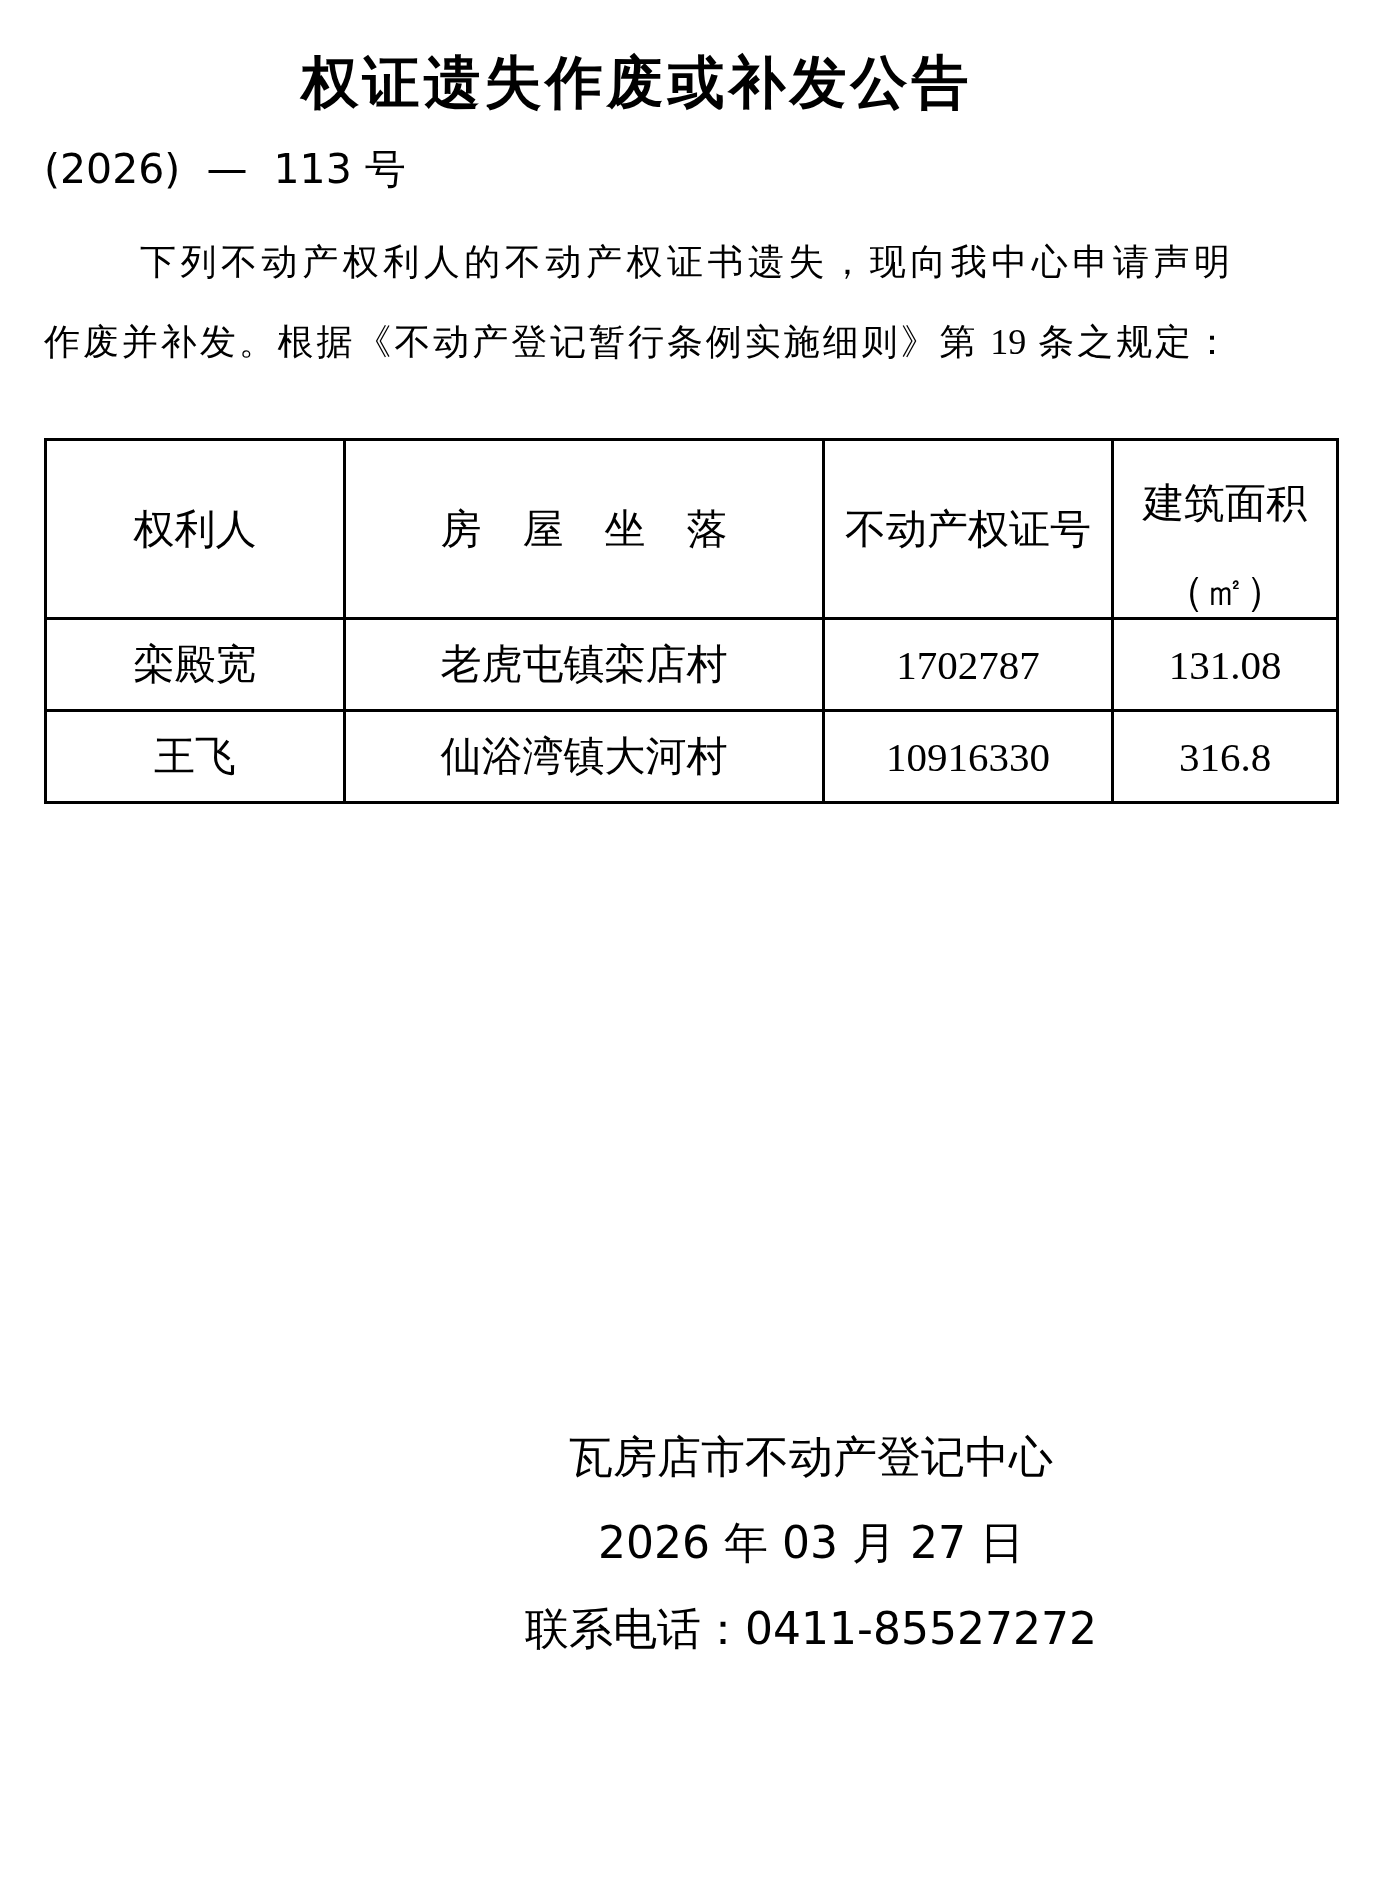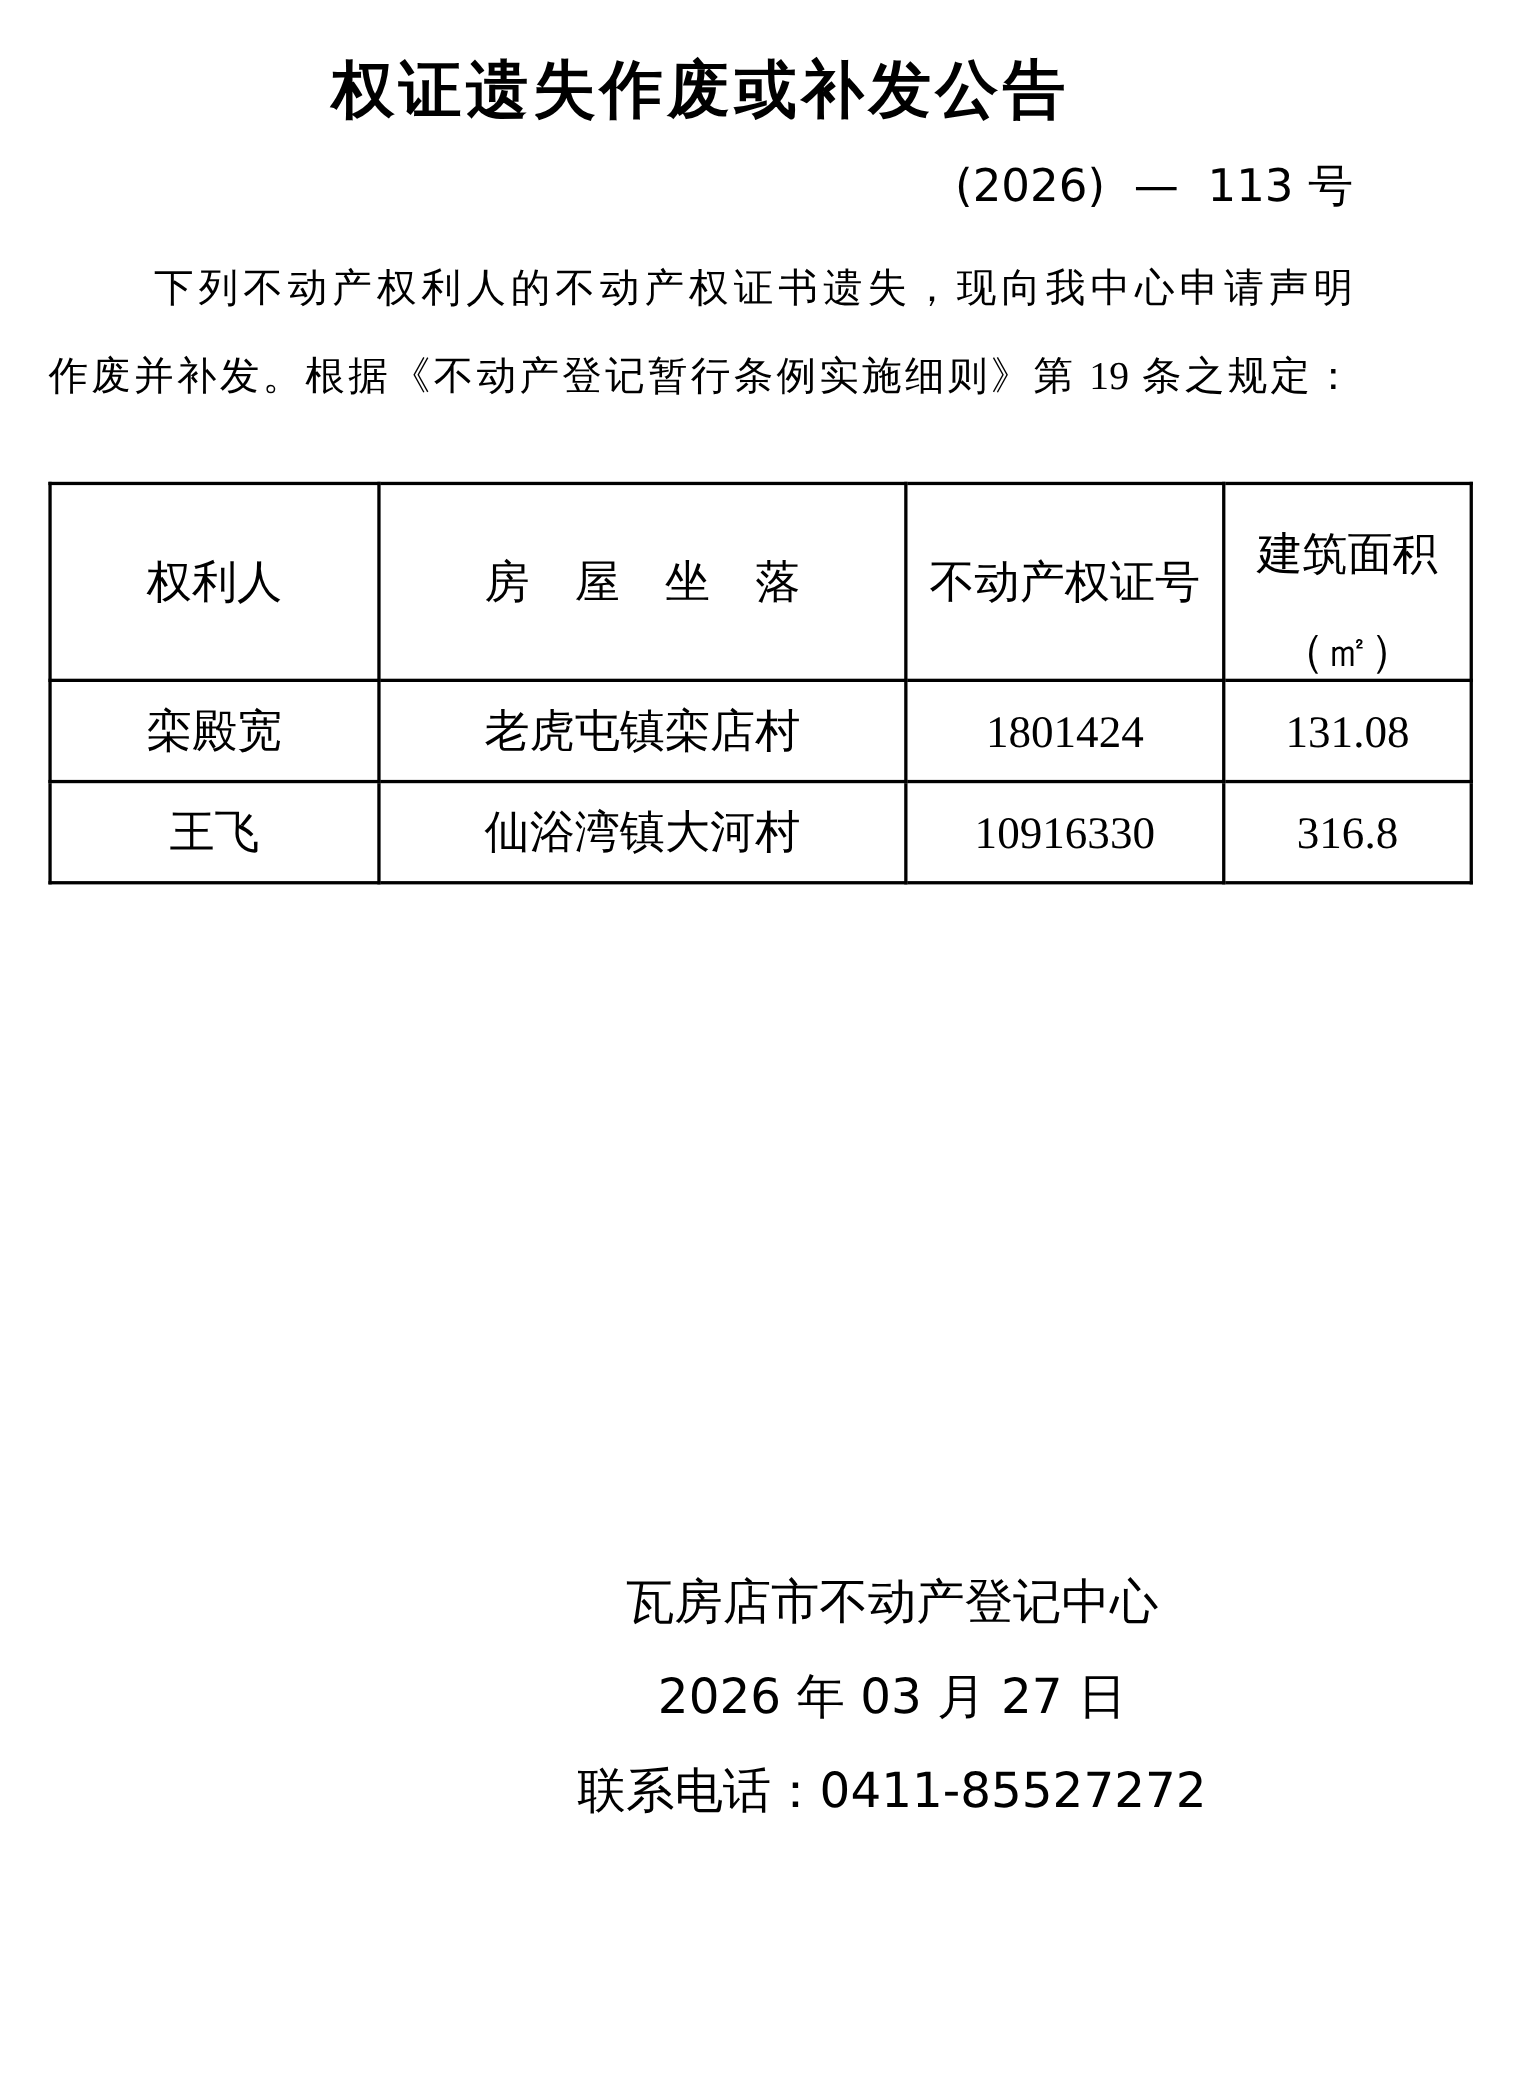--- a/index.html
+++ b/index.html
@@ -20,21 +20,21 @@
   .title {
     text-align: center;
     font-family: "Liberation Sans", "DejaVu Sans", sans-serif;
     font-weight: bold;
     font-size: 57px;
     line-height: 60px;
     letter-spacing: 4px;
   }
   .doc-number {
     margin-top: 34px;
-    text-align: right;
+    text-align: left;
     font-family: "DejaVu Sans", "Liberation Sans", sans-serif;
     font-size: 41px;
     line-height: 46px;
     white-space: pre;
   }
   .body-text {
     margin-top: 30px;
     font-size: 36px;
   }
   .body-line {
@@ -113,21 +113,21 @@
         <th>不动产权证号</th>
         <th>
           <div class="area-header-line">建筑面积</div>
           <div class="area-header-line">（㎡）</div>
         </th>
       </tr>
 
       <tr class="data-row">
         <td>栾殿宽</td>
         <td class="cell-location-data">老虎屯镇栾店村</td>
-        <td>1801424</td>
+        <td>1702787</td>
         <td>131.08</td>
       </tr>
 
 
       <tr class="data-row">
         <td>王飞</td>
         <td class="cell-location-data">仙浴湾镇大河村</td>
         <td>10916330</td>
         <td>316.8</td>
       </tr>

